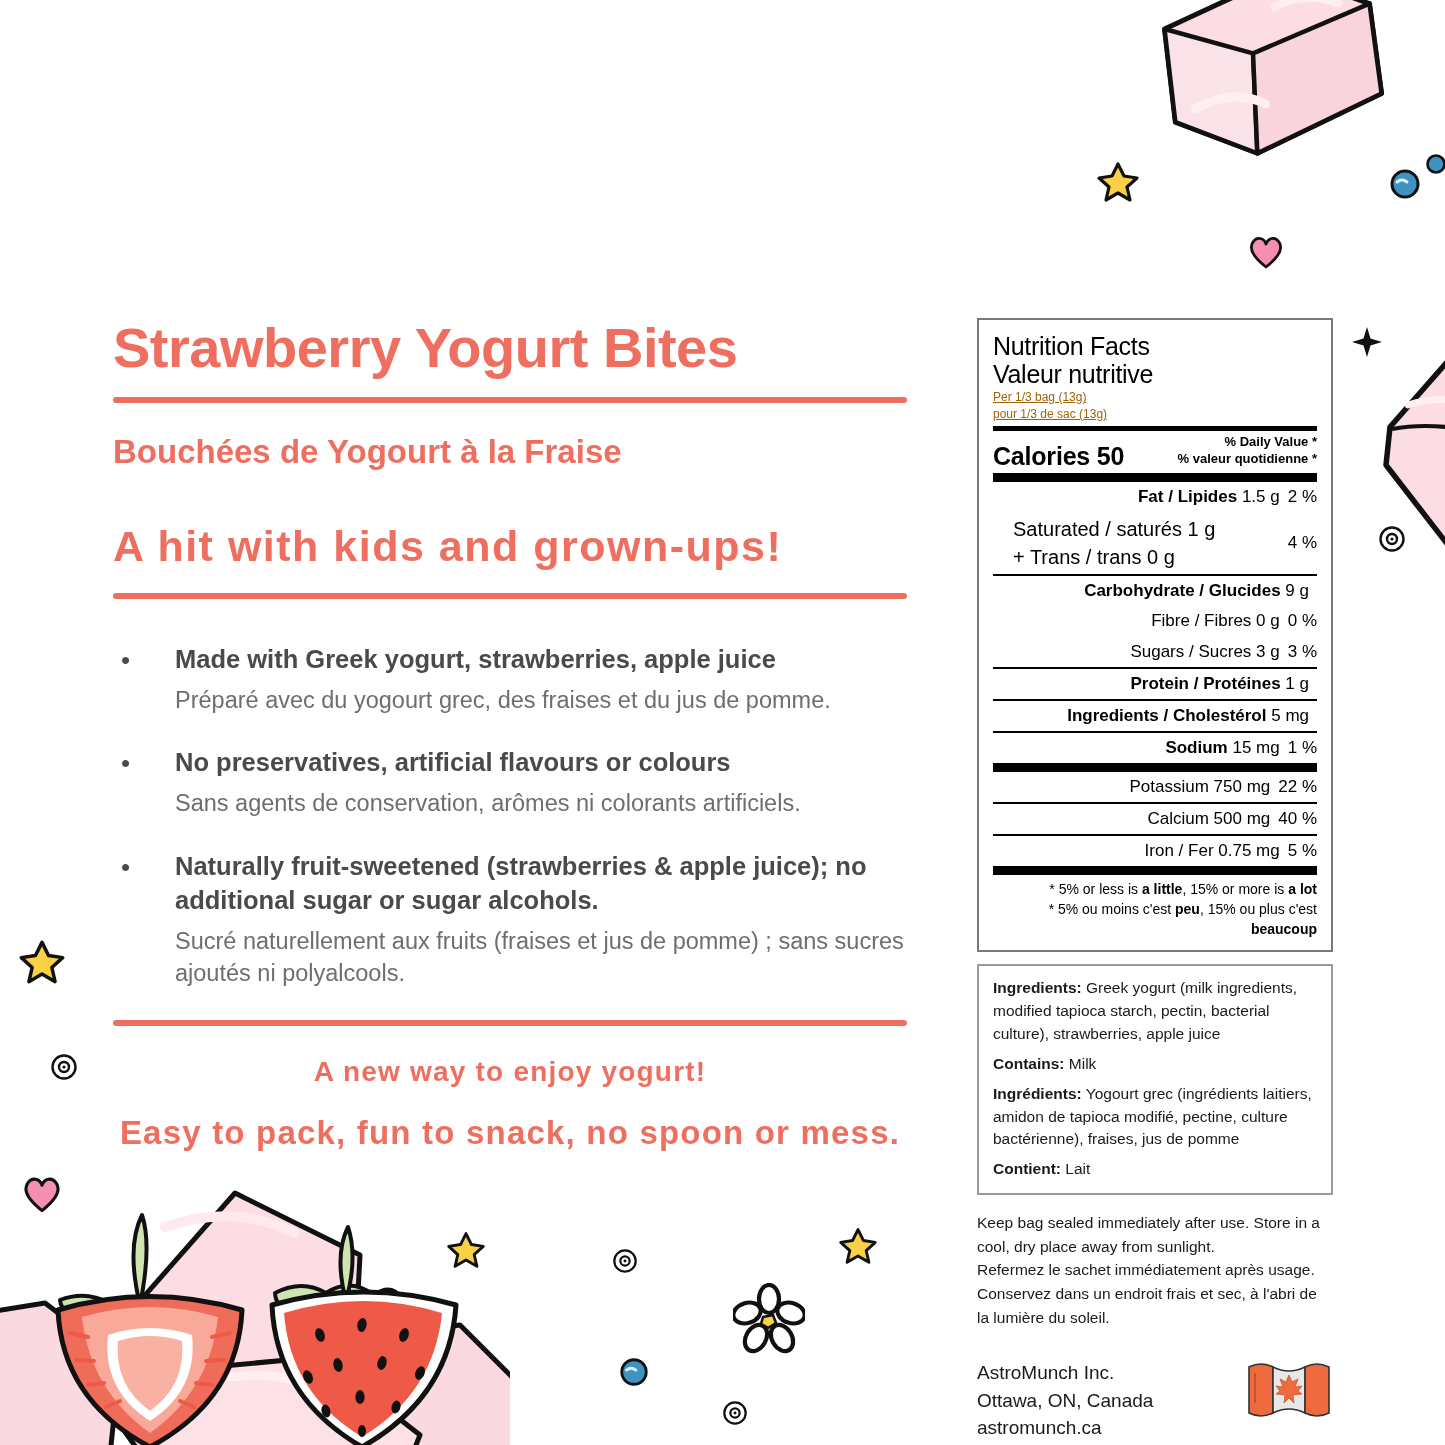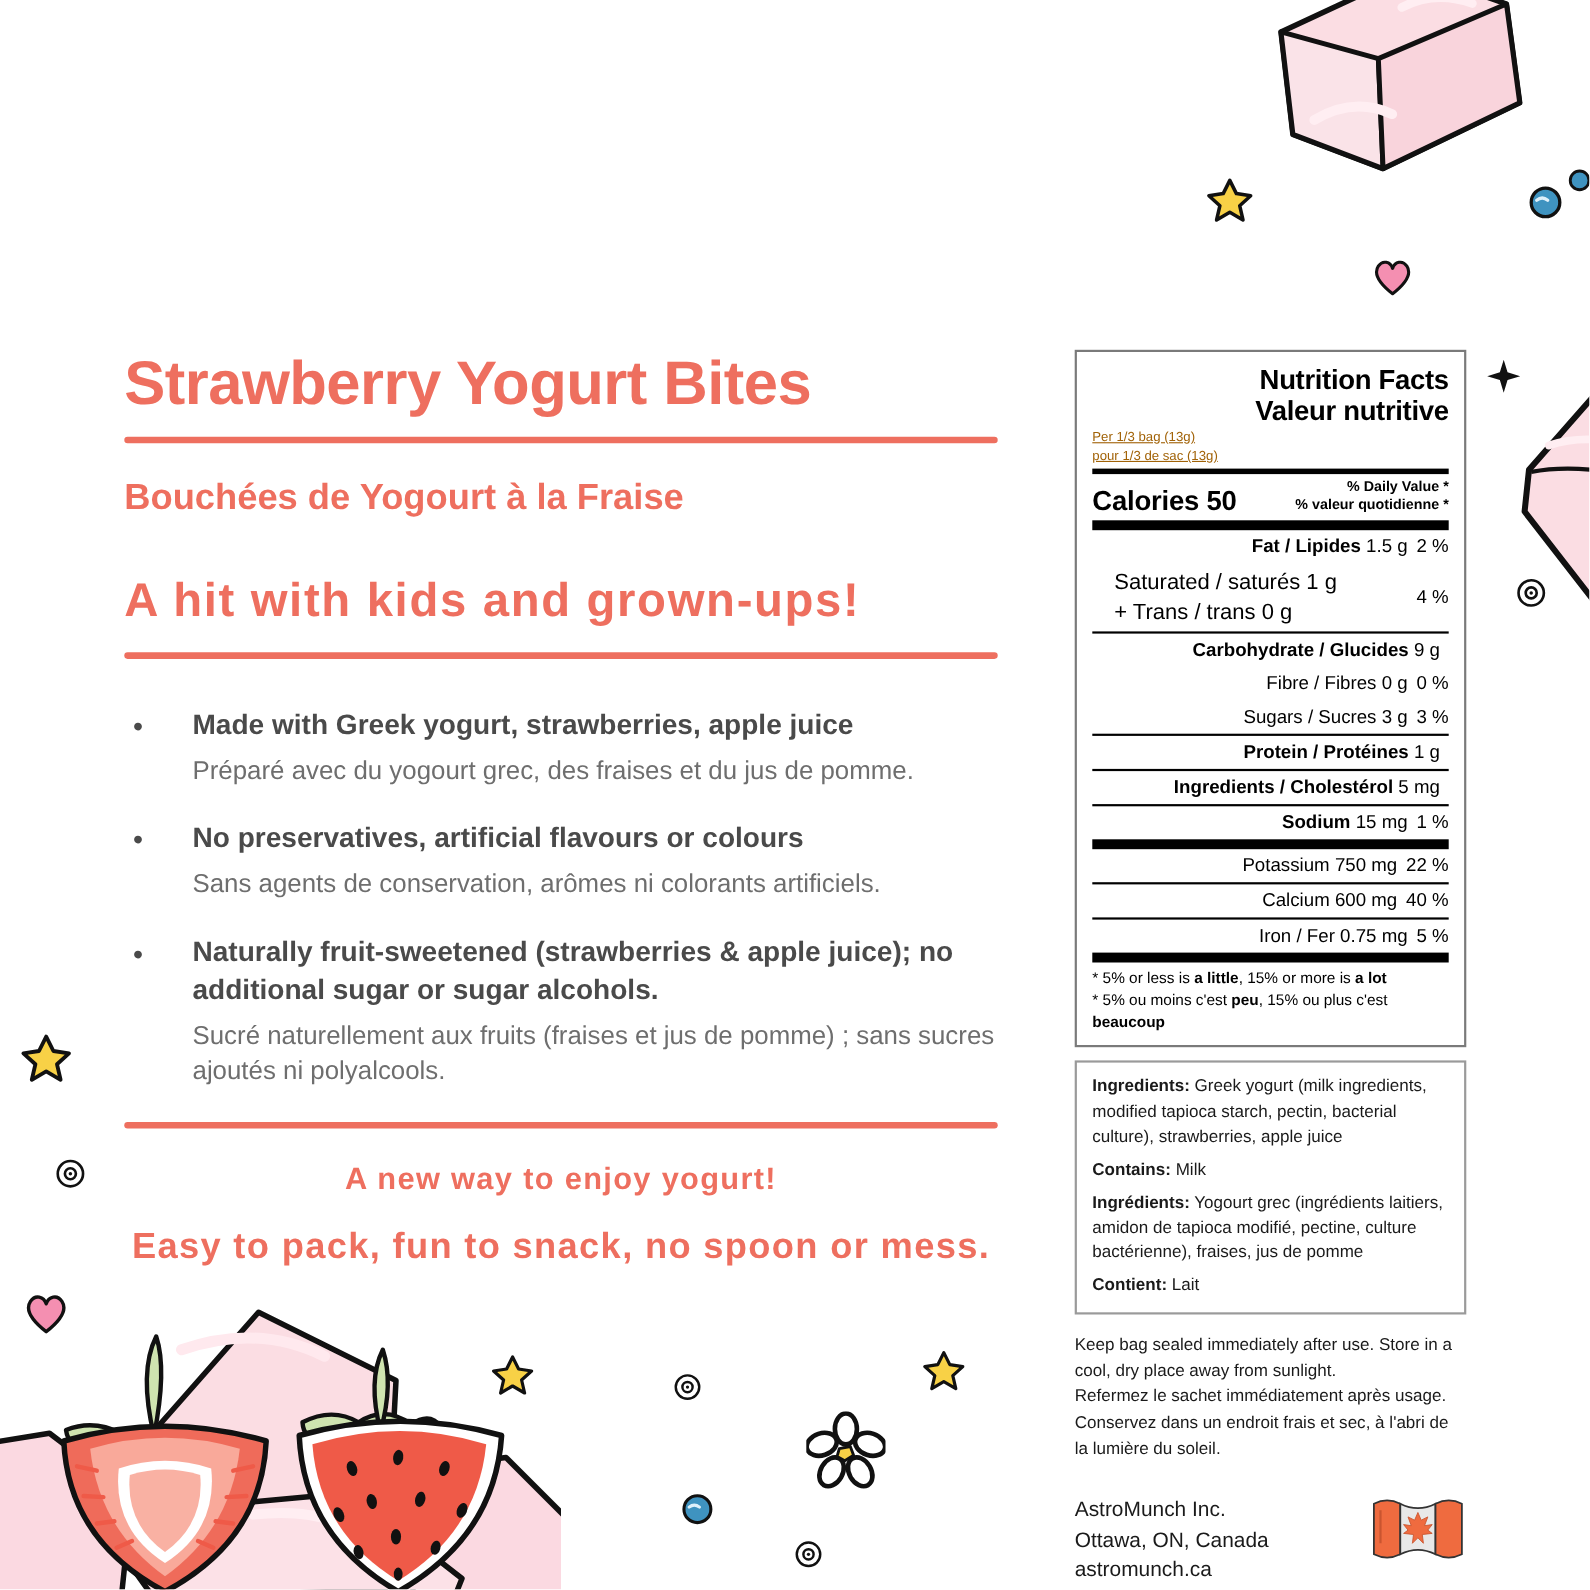--- a/index.html
+++ b/index.html
@@ -113,25 +113,24 @@
 
   .nf-box {
     border: 2.5px solid #7a7a7a;
     background: #ffffff;
     padding: 12px 14px 10px 14px;
     box-sizing: border-box;
     width: 356px;
   }
   .nf-title {
     font-size: 25px;
-    font-weight: 700;
+    font-weight: 400;
     color: #000;
     line-height: 1.12;
     letter-spacing: -0.3px;
-    text-align: right;
   }
   .nf-serving {
     font-size: 12px;
     color: #a16207;
     line-height: 1.22;
     margin-top: 2px;
     text-decoration: underline;
   }
   .hr-thick { border: none; border-top: 5px solid #000; margin: 5px 0 0 0; }
   .hr-med   { border: none; border-top: 2.5px solid #000; margin: 0; }
@@ -173,20 +172,21 @@
   .nf-row.indent .lbl { padding-left: 20px; }
   .nf-row b { font-weight: 700; }
   .nf-sub-stack { display: flex; justify-content: space-between; align-items: center; padding: 3px 0; }
   .nf-sub-stack .two-lines { font-size: 20px; line-height: 1.42; padding-left: 20px; }
 
   .nf-foot {
     font-size: 14px;
     color: #000;
     line-height: 1.42;
     padding-top: 5px;
+    text-align: right;
   }
   .nf-foot b { font-weight: 700; }
 
   .ing-box {
     border: 2.2px solid #9a9a9a;
     background: #fff;
     margin-top: 12px;
     padding: 11px 14px 12px 14px;
     box-sizing: border-box;
     width: 356px;
@@ -478,21 +478,21 @@
       </div>
       <hr class="hr-fat">
 
       <div class="nf-row">
         <span class="lbl">Potassium 750 mg</span>
         <span class="pct">22 %</span>
       </div>
       <hr class="hr-med">
 
       <div class="nf-row">
-        <span class="lbl">Calcium 600 mg</span>
+        <span class="lbl">Calcium 500 mg</span>
         <span class="pct">40 %</span>
       </div>
       <hr class="hr-med">
 
       <div class="nf-row">
         <span class="lbl">Iron / Fer 0.75 mg</span>
         <span class="pct">5 %</span>
       </div>
       <hr class="hr-fat">
 

